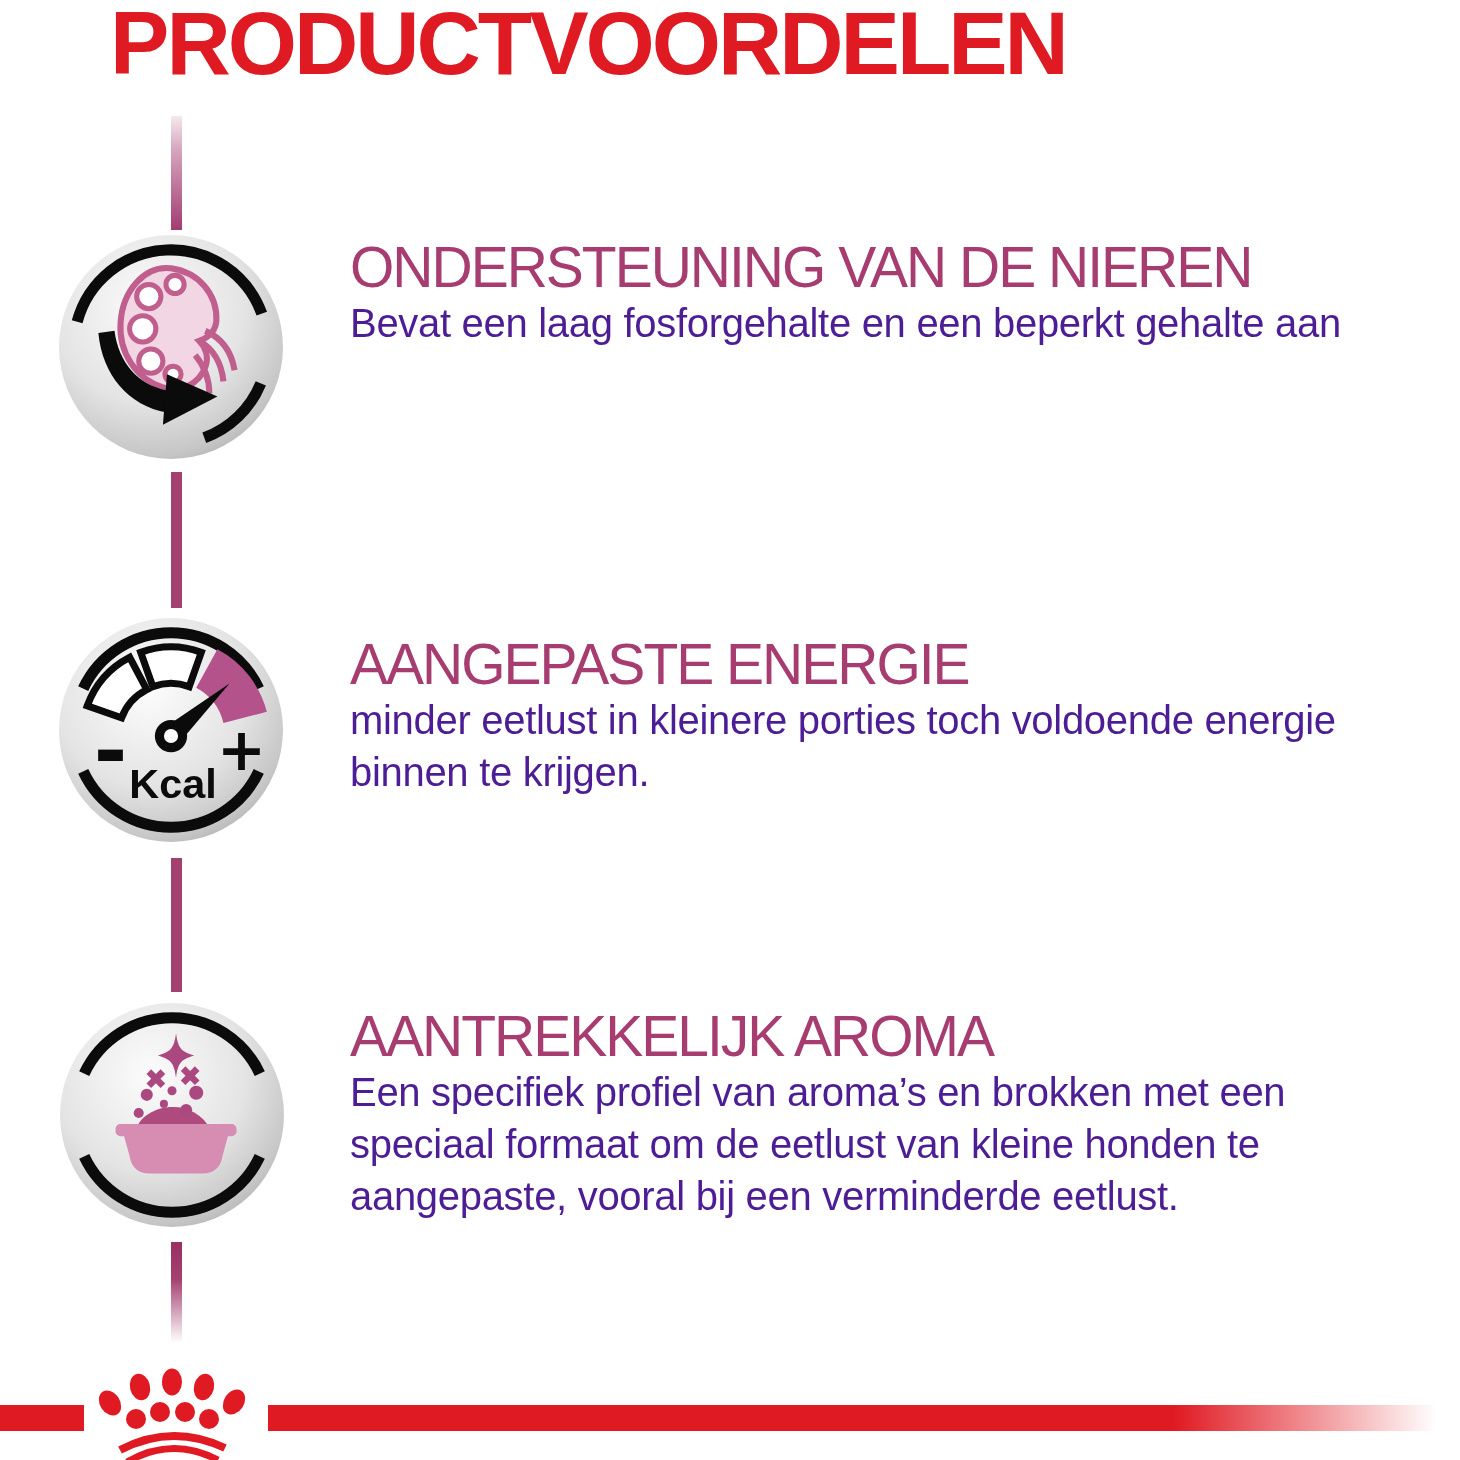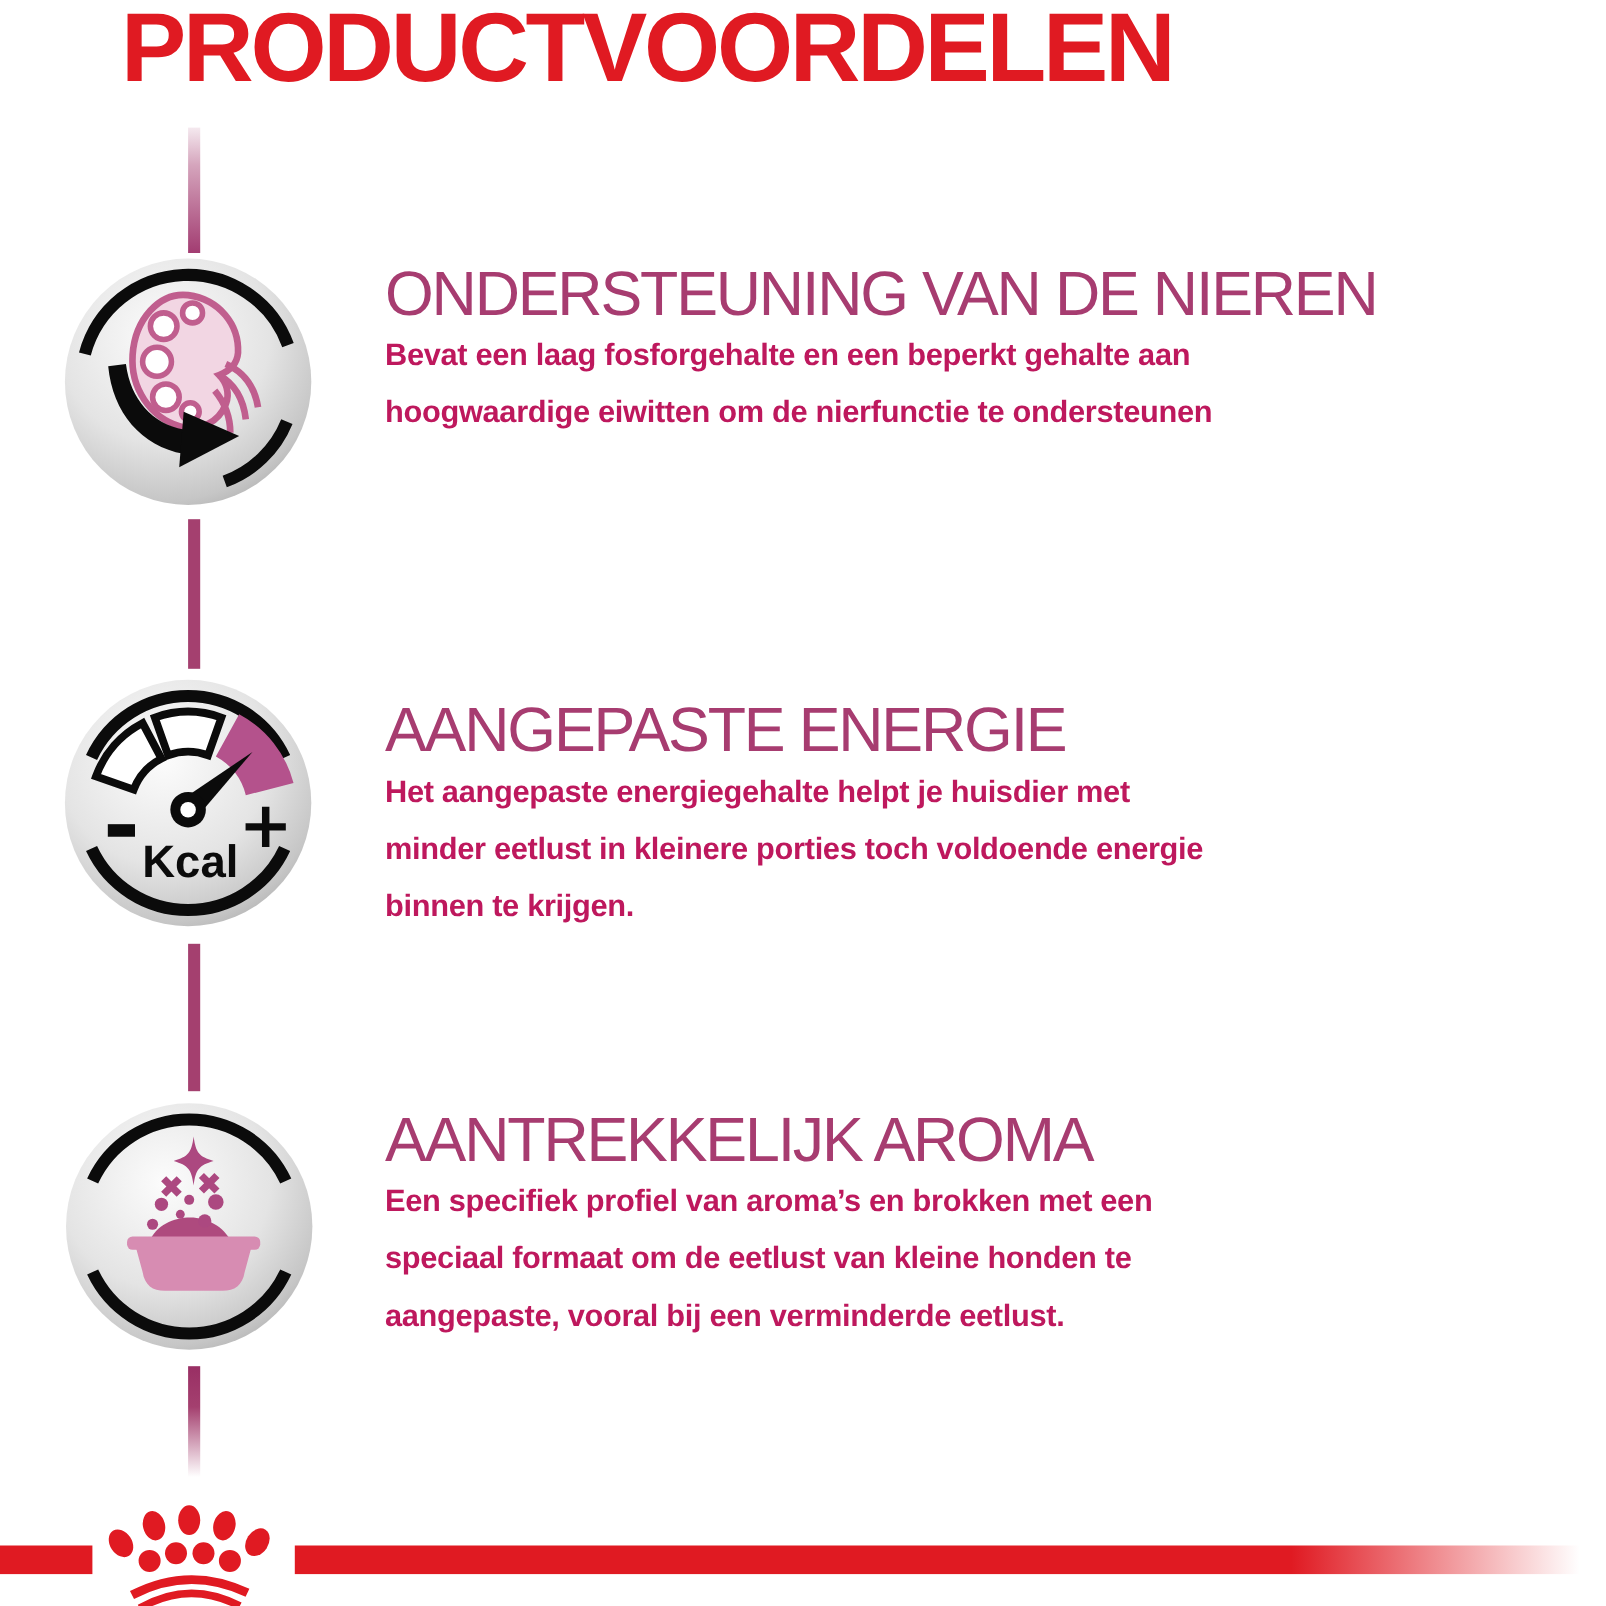--- a/index.html
+++ b/index.html
@@ -21,21 +21,21 @@
   .icon1{left:58px;top:234px;}
   .icon2{left:58px;top:617px;}
   .icon3{left:59px;top:1002px;}
   .textblock{position:absolute;left:350px;}
   .tb1{top:237px;} .tb2{top:620px;margin-top:14px;} .tb3{top:1006px;}
   .heading{
     font-size:57px;font-weight:normal;letter-spacing:-2px;color:#A73C70;
     line-height:60px;white-space:nowrap;
   }
   .bodyline{
-    font-size:28px;color:#be185d;line-height:52px;letter-spacing:-0.3px;white-space:nowrap;font-weight:bold;
+    font-size:40px;color:#4c1d95;line-height:52px;letter-spacing:-0.3px;white-space:nowrap;
   }
   .band{position:absolute;top:1405px;height:26px;}
   .band-left{left:0;width:84px;background:#E01A22;}
   .band-right{left:268px;width:1192px;background:linear-gradient(to right,#E01A22 0%,#E01A22 76%,rgba(224,26,34,0) 98%);}
   .crown{position:absolute;left:84px;top:1368px;}
   .gauge-sign{font-family:"DejaVu Sans","Liberation Sans",sans-serif;font-weight:bold;fill:#0B0B0B;}
   .gauge-unit{font-family:"Liberation Sans",sans-serif;font-weight:bold;fill:#0B0B0B;}
 </style>
 </head>
 <body>
@@ -75,21 +75,20 @@
       </g>
       <g>
         <path d="M40,98 C44,140 70,170 108,177 L108,155 C80,150 60,128 56,96 Z" fill="#0B0B0B"></path>
         <path d="M104,189 L108,139 L158,161 Z" fill="#0B0B0B"></path>
       </g>
     </svg>
   </div>
   <div class="textblock tb1">
     <div class="heading">ONDERSTEUNING VAN DE NIEREN</div>
     <div class="bodyline">Bevat een laag fosforgehalte en een beperkt gehalte aan</div>
-    <div class="bodyline">hoogwaardige eiwitten om de nierfunctie te ondersteunen</div>
   </div>
 
   <div class="icon icon2">
     <svg width="226" height="226" viewBox="0 0 224 224">
       <defs>
         <radialGradient id="silver2" cx="40%" cy="32%" r="78%">
           <stop offset="0%" stop-color="#FCFCFC"></stop>
             <stop offset="55%" stop-color="#E4E4E4"></stop>
           <stop offset="85%" stop-color="#C6C6C6"></stop>
             <stop offset="100%" stop-color="#ABABAB"></stop>
@@ -106,21 +105,20 @@
         <circle cx="112" cy="118" r="16" fill="#0B0B0B"></circle>
         <circle cx="112" cy="118" r="7" fill="#ffffff"></circle>
       </g>
       <text x="52" y="160" font-size="80" text-anchor="middle" class="gauge-sign">-</text>
       <text x="182" y="152" font-size="58" text-anchor="middle" class="gauge-sign">+</text>
       <text x="114" y="179" font-size="41" text-anchor="middle" class="gauge-unit">Kcal</text>
     </svg>
   </div>
   <div class="textblock tb2">
     <div class="heading">AANGEPASTE ENERGIE</div>
-    <div class="bodyline">Het aangepaste energiegehalte helpt je huisdier met</div>
     <div class="bodyline">minder eetlust in kleinere porties toch voldoende energie</div>
     <div class="bodyline">binnen te krijgen.</div>
   </div>
 
   <div class="icon icon3">
     <svg width="226" height="226" viewBox="0 0 224 224">
       <defs>
         <radialGradient id="silver3" cx="40%" cy="32%" r="78%">
           <stop offset="0%" stop-color="#FCFCFC"></stop>
             <stop offset="55%" stop-color="#E4E4E4"></stop>

